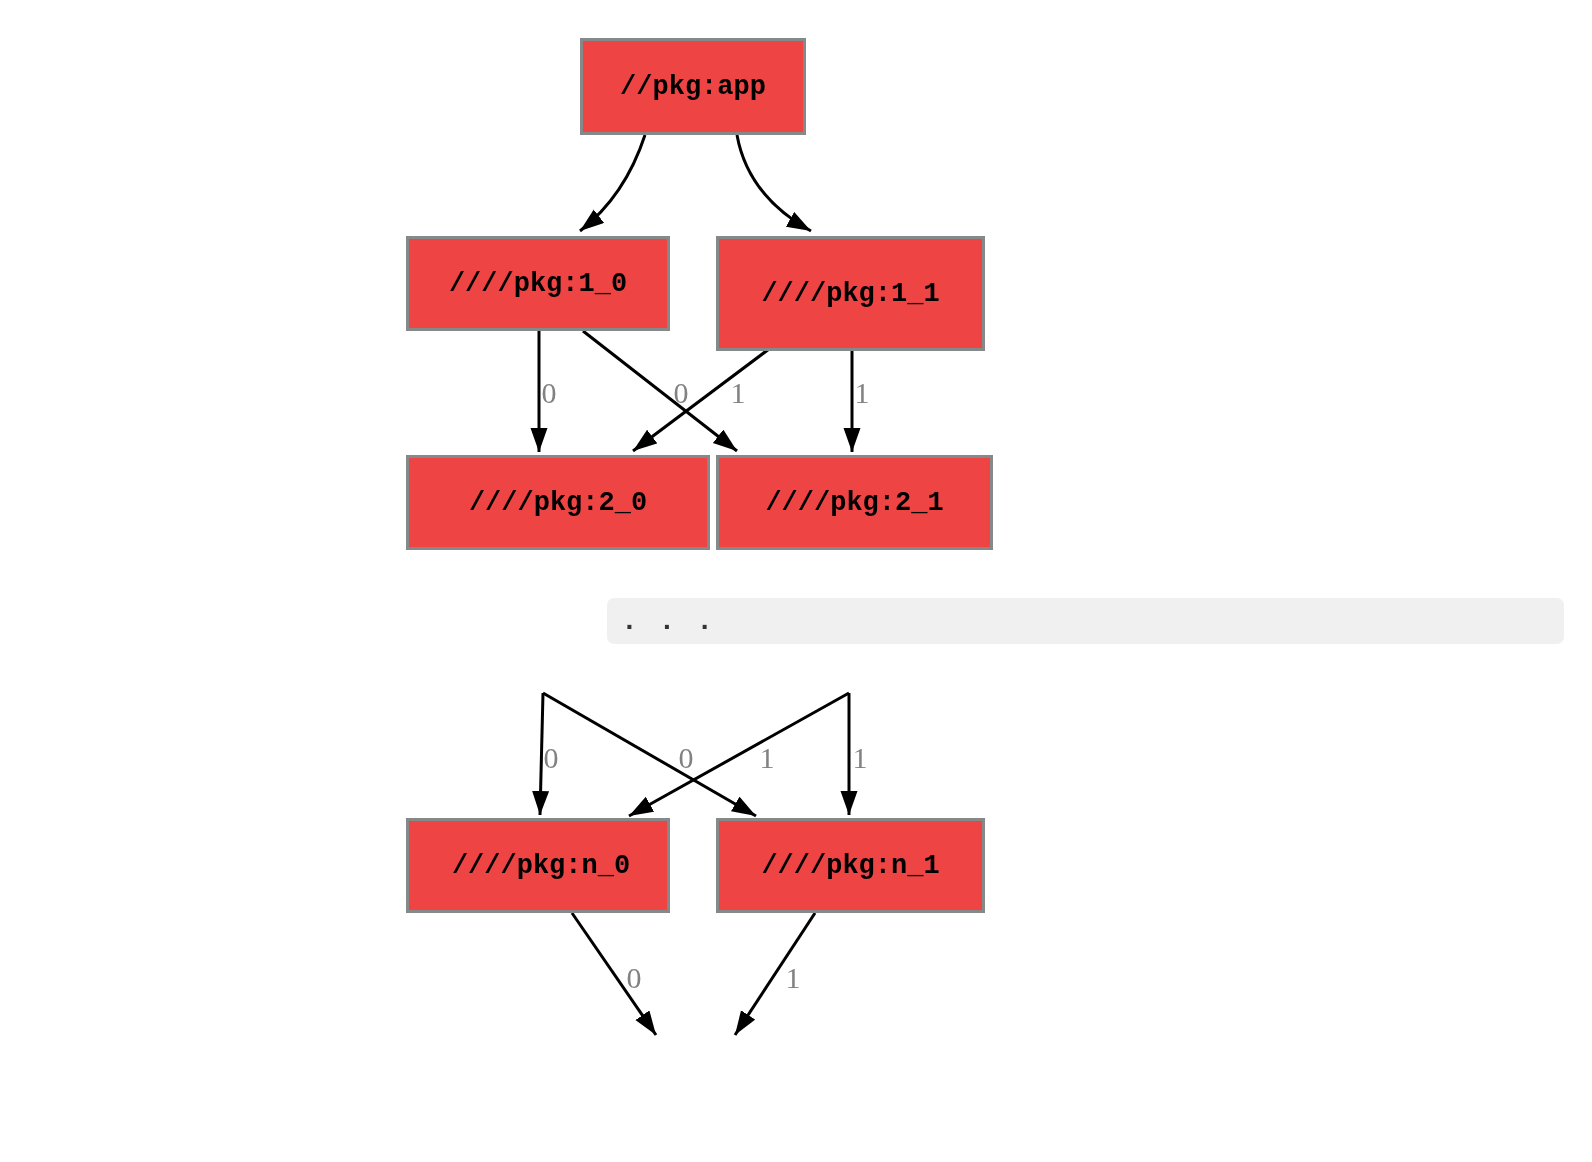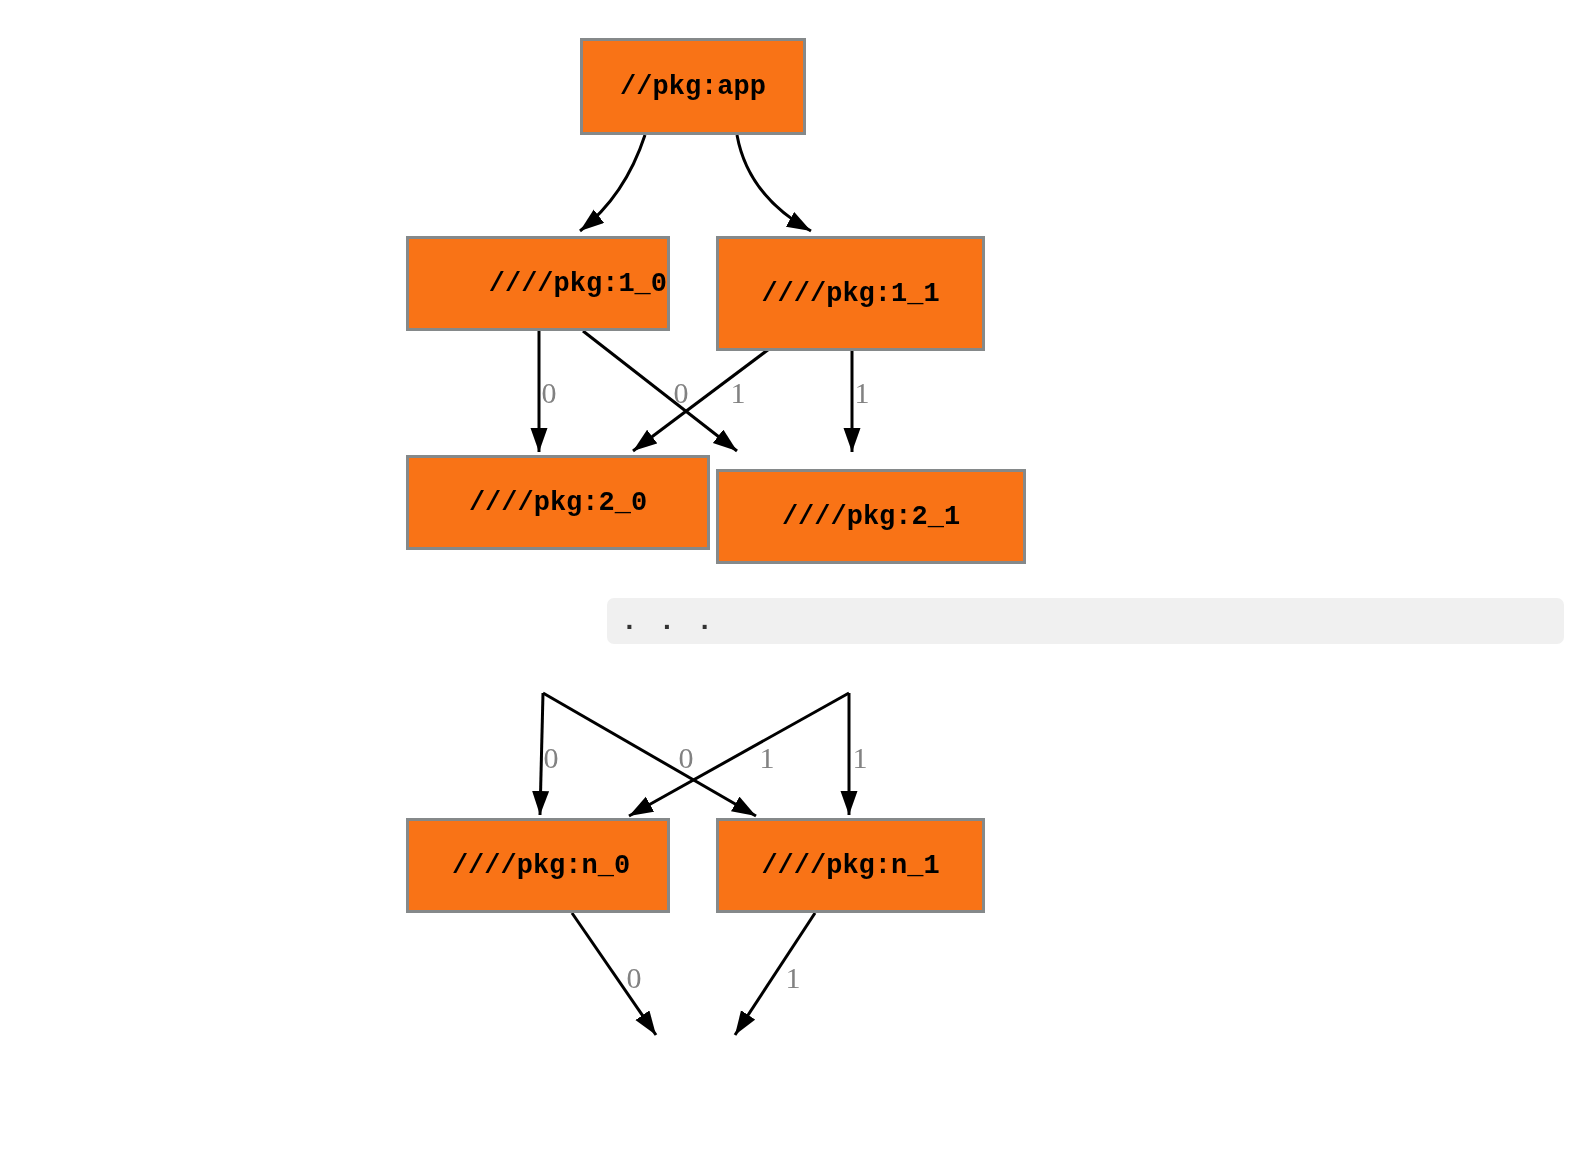--- a/index.html
+++ b/index.html
@@ -29,21 +29,21 @@
   .edge-label {
     font-family: "Liberation Serif", serif;
     font-size: 30px;
     fill: #828282;
     text-anchor: middle;
   }
   .node {
     position: absolute;
     z-index: 2;
     box-sizing: border-box;
-    background: #f97316;
+    background: #ef4444;
     border: 3px solid #85898a;
     display: flex;
     align-items: center;
     justify-content: center;
   }
   .node-label {
     font-family: "Liberation Mono", monospace;
     font-weight: bold;
     font-size: 27px;
     color: #000000;
@@ -110,33 +110,33 @@
     <text class="edge-label" x="860" y="768">1</text>
 
     <text class="edge-label" x="634" y="988">0</text>
     <text class="edge-label" x="793" y="988">1</text>
   </svg>
 
   <div class="node" style="left:580px; top:38px; width:226px; height:97px;">
     <span class="node-label">//pkg:app</span>
   </div>
 
-  <div class="node" style="left:406px; top:236px; width:264px; height:95px;justify-content:flex-end;">
+  <div class="node" style="left:406px; top:236px; width:264px; height:95px;">
     <span class="node-label">////pkg:1_0</span>
   </div>
 
   <div class="node" style="left:716px; top:236px; width:269px; height:115px;">
     <span class="node-label">////pkg:1_1</span>
   </div>
 
   <div class="node" style="left:406px; top:455px; width:304px; height:95px;">
     <span class="node-label">////pkg:2_0</span>
   </div>
 
-  <div class="node" style="left:716px; top:469px; width:310px; height:95px;">
+  <div class="node" style="left:716px; top:455px; width:277px; height:95px;">
     <span class="node-label">////pkg:2_1</span>
   </div>
 
   <div class="ellipsis-band">
     <span class="ellipsis-text">. . .</span>
   </div>
 
   <div class="node" style="left:406px; top:818px; width:264px; height:95px;padding-left:6px;">
     <span class="node-label">////pkg:n_0</span>
   </div>

